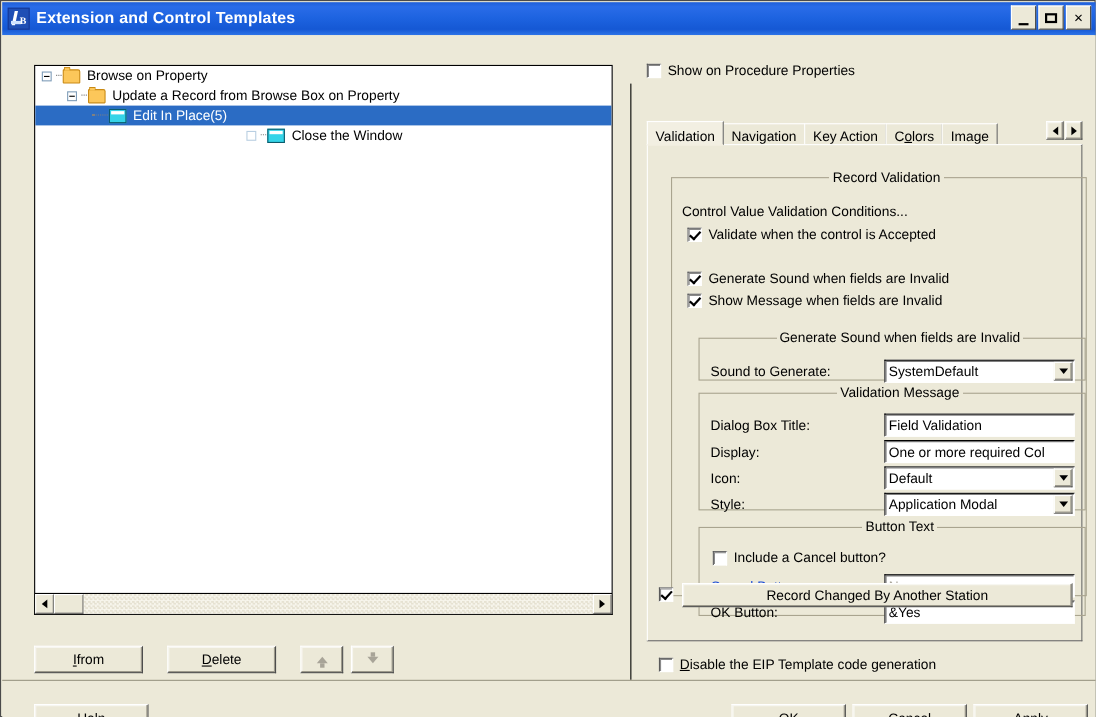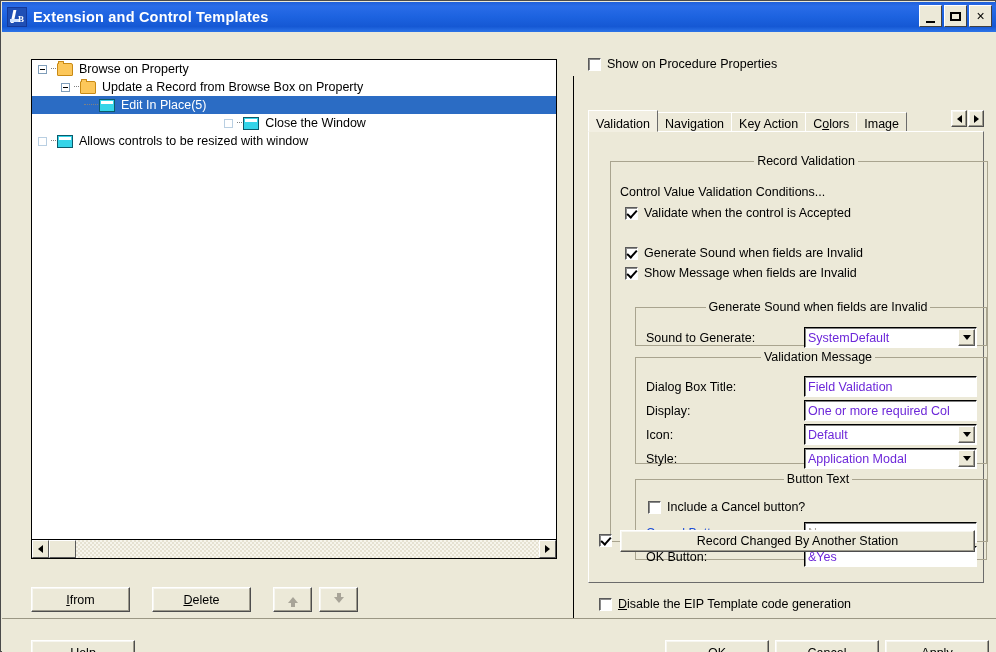--- a/index.html
+++ b/index.html
@@ -428,21 +428,21 @@
   .field {
     background: #fff;
     border: 1px solid;
     border-color: #000000 #ffffff #ffffff #000000;
     box-shadow: inset 1px 1px 0 #808080;
     box-sizing: border-box;
     font-size: 12.5px;
     display: flex;
     align-items: center;
     padding: 0 3px;
-    color: #6d28d9;
+    color: #000000;
     overflow: hidden;
     white-space: nowrap;
   }
   .field.disabled { color: #aba79b; }
   .combo {
     position: relative;
     padding-right: 20px;
   }
   .combo .drop {
     position: absolute;
@@ -517,26 +517,20 @@
       <div class="tree-row selected" style="padding-left:52px;">
         <div class="dotline" style="width:14px;"></div>
         <div class="ic win"></div>
         <span class="label">Edit In Place(5)</span>
       </div>
       <div class="tree-row" style="padding-left:6px;justify-content:center;">
         <div class="expander empty"></div>
         <div class="dotline"></div>
         <div class="ic win"></div>
         <span class="label">Close the Window</span>
-      </div>
-      <div class="tree-row" style="padding-left:6px;">
-        <div class="expander empty"></div>
-        <div class="dotline"></div>
-        <div class="ic win"></div>
-        <span class="label">Allows controls to be resized with window</span>
       </div>
     </div>
 
     <div class="tree-hscroll">
       <div class="sb-arrow">
           <div class="tri left"></div>
         </div>
       <div class="sb-thumb"></div>
       <div class="sb-track"></div>
       <div class="sb-arrow">

